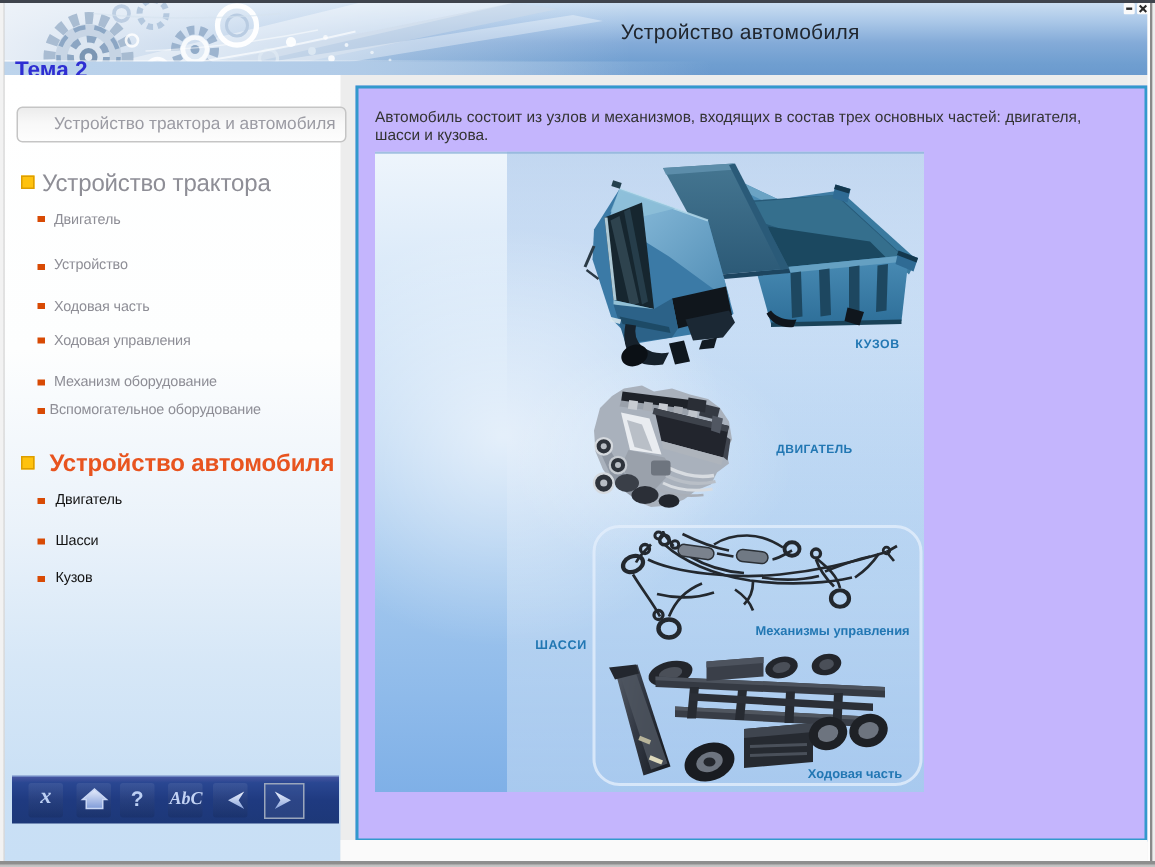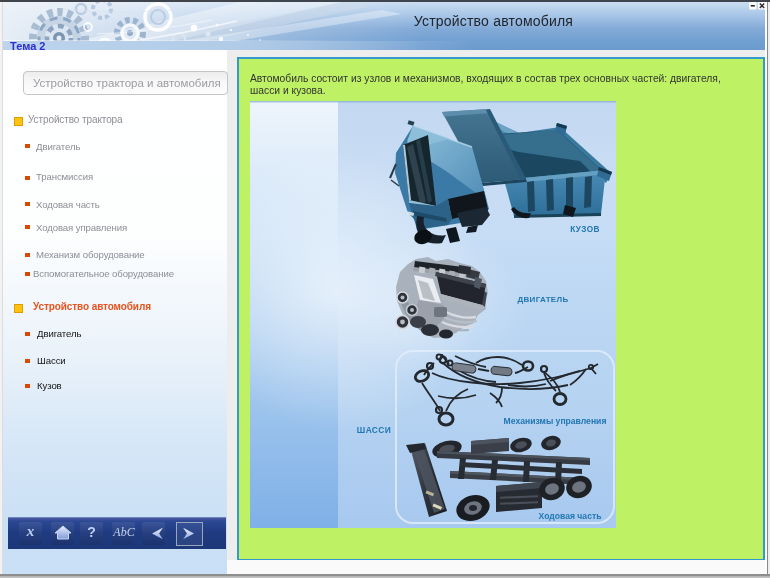--- a/index.html
+++ b/index.html
@@ -12,42 +12,42 @@
   #rightedge{left:765px;top:2px;width:5px;height:572px;background:linear-gradient(to right,#fdfdfd 0,#fdfdfd 30%,#8a8a8a 40%,#8a8a8a 60%,#ededed 70%);}
   #bottomedge{left:0;top:574px;width:770px;height:4px;background:linear-gradient(to bottom,#8e8e8e 0,#8e8e8e 50%,#bdbdbd 65%,#c8c8c8 100%);}
   
   #header{left:2px;top:2px;width:763px;height:48px;overflow:hidden;
     background:linear-gradient(to bottom,#cadef2 0%,#abc8e8 25%,#84abd8 55%,#6f9ed0 85%,#6b9ace 100%);}
   #headwhite{left:0;top:0;width:763px;height:48px;
     background:linear-gradient(to right,rgba(240,244,249,.92) 0,rgba(240,244,249,.70) 16%,rgba(240,244,249,.28) 36%,rgba(240,244,249,0) 55%);}
   #title{left:220px;top:11px;width:543px;text-align:center;font-size:14px;color:#20262e;letter-spacing:.2px;}
   #strip{left:0;top:39px;width:763px;height:9px;
     background:linear-gradient(to right,#bdd4ec 0,#b2cce8 28%,rgba(130,170,215,0) 62%);}
-  #tema{left:8px;top:39.5px;font-size:11px;line-height:9px;font-weight:bold;color:#2e2ed2;}
+  #tema{left:8px;top:39.5px;font-size:15px;line-height:9px;font-weight:bold;color:#2e2ed2;}
   
   #sidebar{left:3px;top:50px;width:224px;height:524px;
     background:linear-gradient(to bottom,#ffffff 0%,#fdfefe 35%,#eaf2fa 58%,#d6e7f7 75%,#cae0f5 90%,#c8dff5 100%);}
   #topicbox{left:8px;top:21px;width:194px;height:22px;border:1px solid #c5c5c5;border-radius:4px;
     background:linear-gradient(to bottom,#ececec 0%,#f8f8f8 45%,#fdfdfd 100%);
-    color:#9b9ba3;font-size:11.5px;line-height:22px;padding-left:9px;white-space:nowrap;overflow:hidden;margin-left:12px;}
-  .m0{font-size:10px;letter-spacing:-0.1px;color:#8e8e96;white-space:nowrap;}
+    color:#9b9ba3;font-size:11.5px;line-height:22px;padding-left:24px;white-space:nowrap;overflow:hidden;}
+  .m0{font-size:16px;letter-spacing:-0.1px;color:#8e8e96;white-space:nowrap;}
   .m1{font-size:9.6px;letter-spacing:-0.1px;color:#8e8e96;white-space:nowrap;}
   .bullY{width:7px;height:7px;background:#ffc20e;border:1px solid #dd9e00;}
   .bullR{width:5px;height:4px;background:#d84a04;}
   .mact{color:#e8541f;font-weight:bold;}
   .mdark{color:#141414;}
   
   #toolbar{left:5px;top:467px;width:218px;height:31px;
     background:linear-gradient(to bottom,#46549f 0%,#2a4792 12%,#1f3a80 50%,#1d3878 100%);
     border-top:1px solid #6e86c2;}
   .tbtn{top:4px;width:23px;height:23px;background:linear-gradient(to bottom,rgba(255,255,255,.08),rgba(0,0,0,.10));
      border-radius:2px;}
-  .tg{color:#bdd0f4;text-align:center;}
-  
-  #panel{left:237px;top:57px;width:524px;height:500px;border:2px solid #3399cc;background:#bef264;}
+  .tg{color:#bdd0f4;text-align:center;font-weight:bold;}
+  
+  #panel{left:237px;top:57px;width:524px;height:500px;border:2px solid #3399cc;background:#c4b5fd;}
   #ptext{left:11px;top:14px;width:480px;font-size:10.3px;line-height:12.4px;color:#333333;}
   #artsvg{left:11px;top:42px;}
 </style>
 </head>
 <body>
 <div class="abs" id="header">
   <div class="abs" id="headwhite"></div>
   <svg class="abs" id="gears" width="420" height="39" viewBox="0 0 420 39" style="left:0;top:0">
     <g>
       <polygon points="40,48 130,48 340,0 270,-8" fill="#ffffff" opacity="0.4"></polygon>
@@ -100,21 +100,21 @@
   <path d="M10.8 1.6 L15.2 6 M15.2 1.6 L10.8 6" stroke="#2a2a2a" stroke-width="1.4"></path>
 </svg>
 
 <div class="abs" id="sidebar">
   <div class="abs" id="topicbox">Устройство трактора и автомобиля</div>
   <div class="abs bullY" style="left:11px;top:67px"></div>
   <div class="abs m0" style="left:25px;top:64px">Устройство трактора</div>
   <div class="abs bullR" style="left:22px;top:94px"></div>
   <div class="abs m1" style="left:33px;top:90.5px">Двигатель</div>
   <div class="abs bullR" style="left:22px;top:126px"></div>
-  <div class="abs m1" style="left:33px;top:121px">Трансмиссия</div>
+  <div class="abs m1" style="left:33px;top:121px">Устройство</div>
   <div class="abs bullR" style="left:22px;top:152px"></div>
   <div class="abs m1" style="left:33px;top:148.5px">Ходовая часть</div>
   <div class="abs bullR" style="left:22px;top:175px"></div>
   <div class="abs m1" style="left:33px;top:171.5px">Ходовая управления</div>
   <div class="abs bullR" style="left:22px;top:202.5px"></div>
   <div class="abs m1" style="left:33px;top:198.8px">Механизм оборудование</div>
   <div class="abs bullR" style="left:22px;top:222px"></div>
   <div class="abs m1" style="left:30px;top:218.1px">Вспомогательное оборудование</div>
   <div class="abs bullY" style="left:11px;top:254px"></div>
   <div class="abs m0 mact" style="left:30px;top:250.5px">Устройство автомобиля</div>

